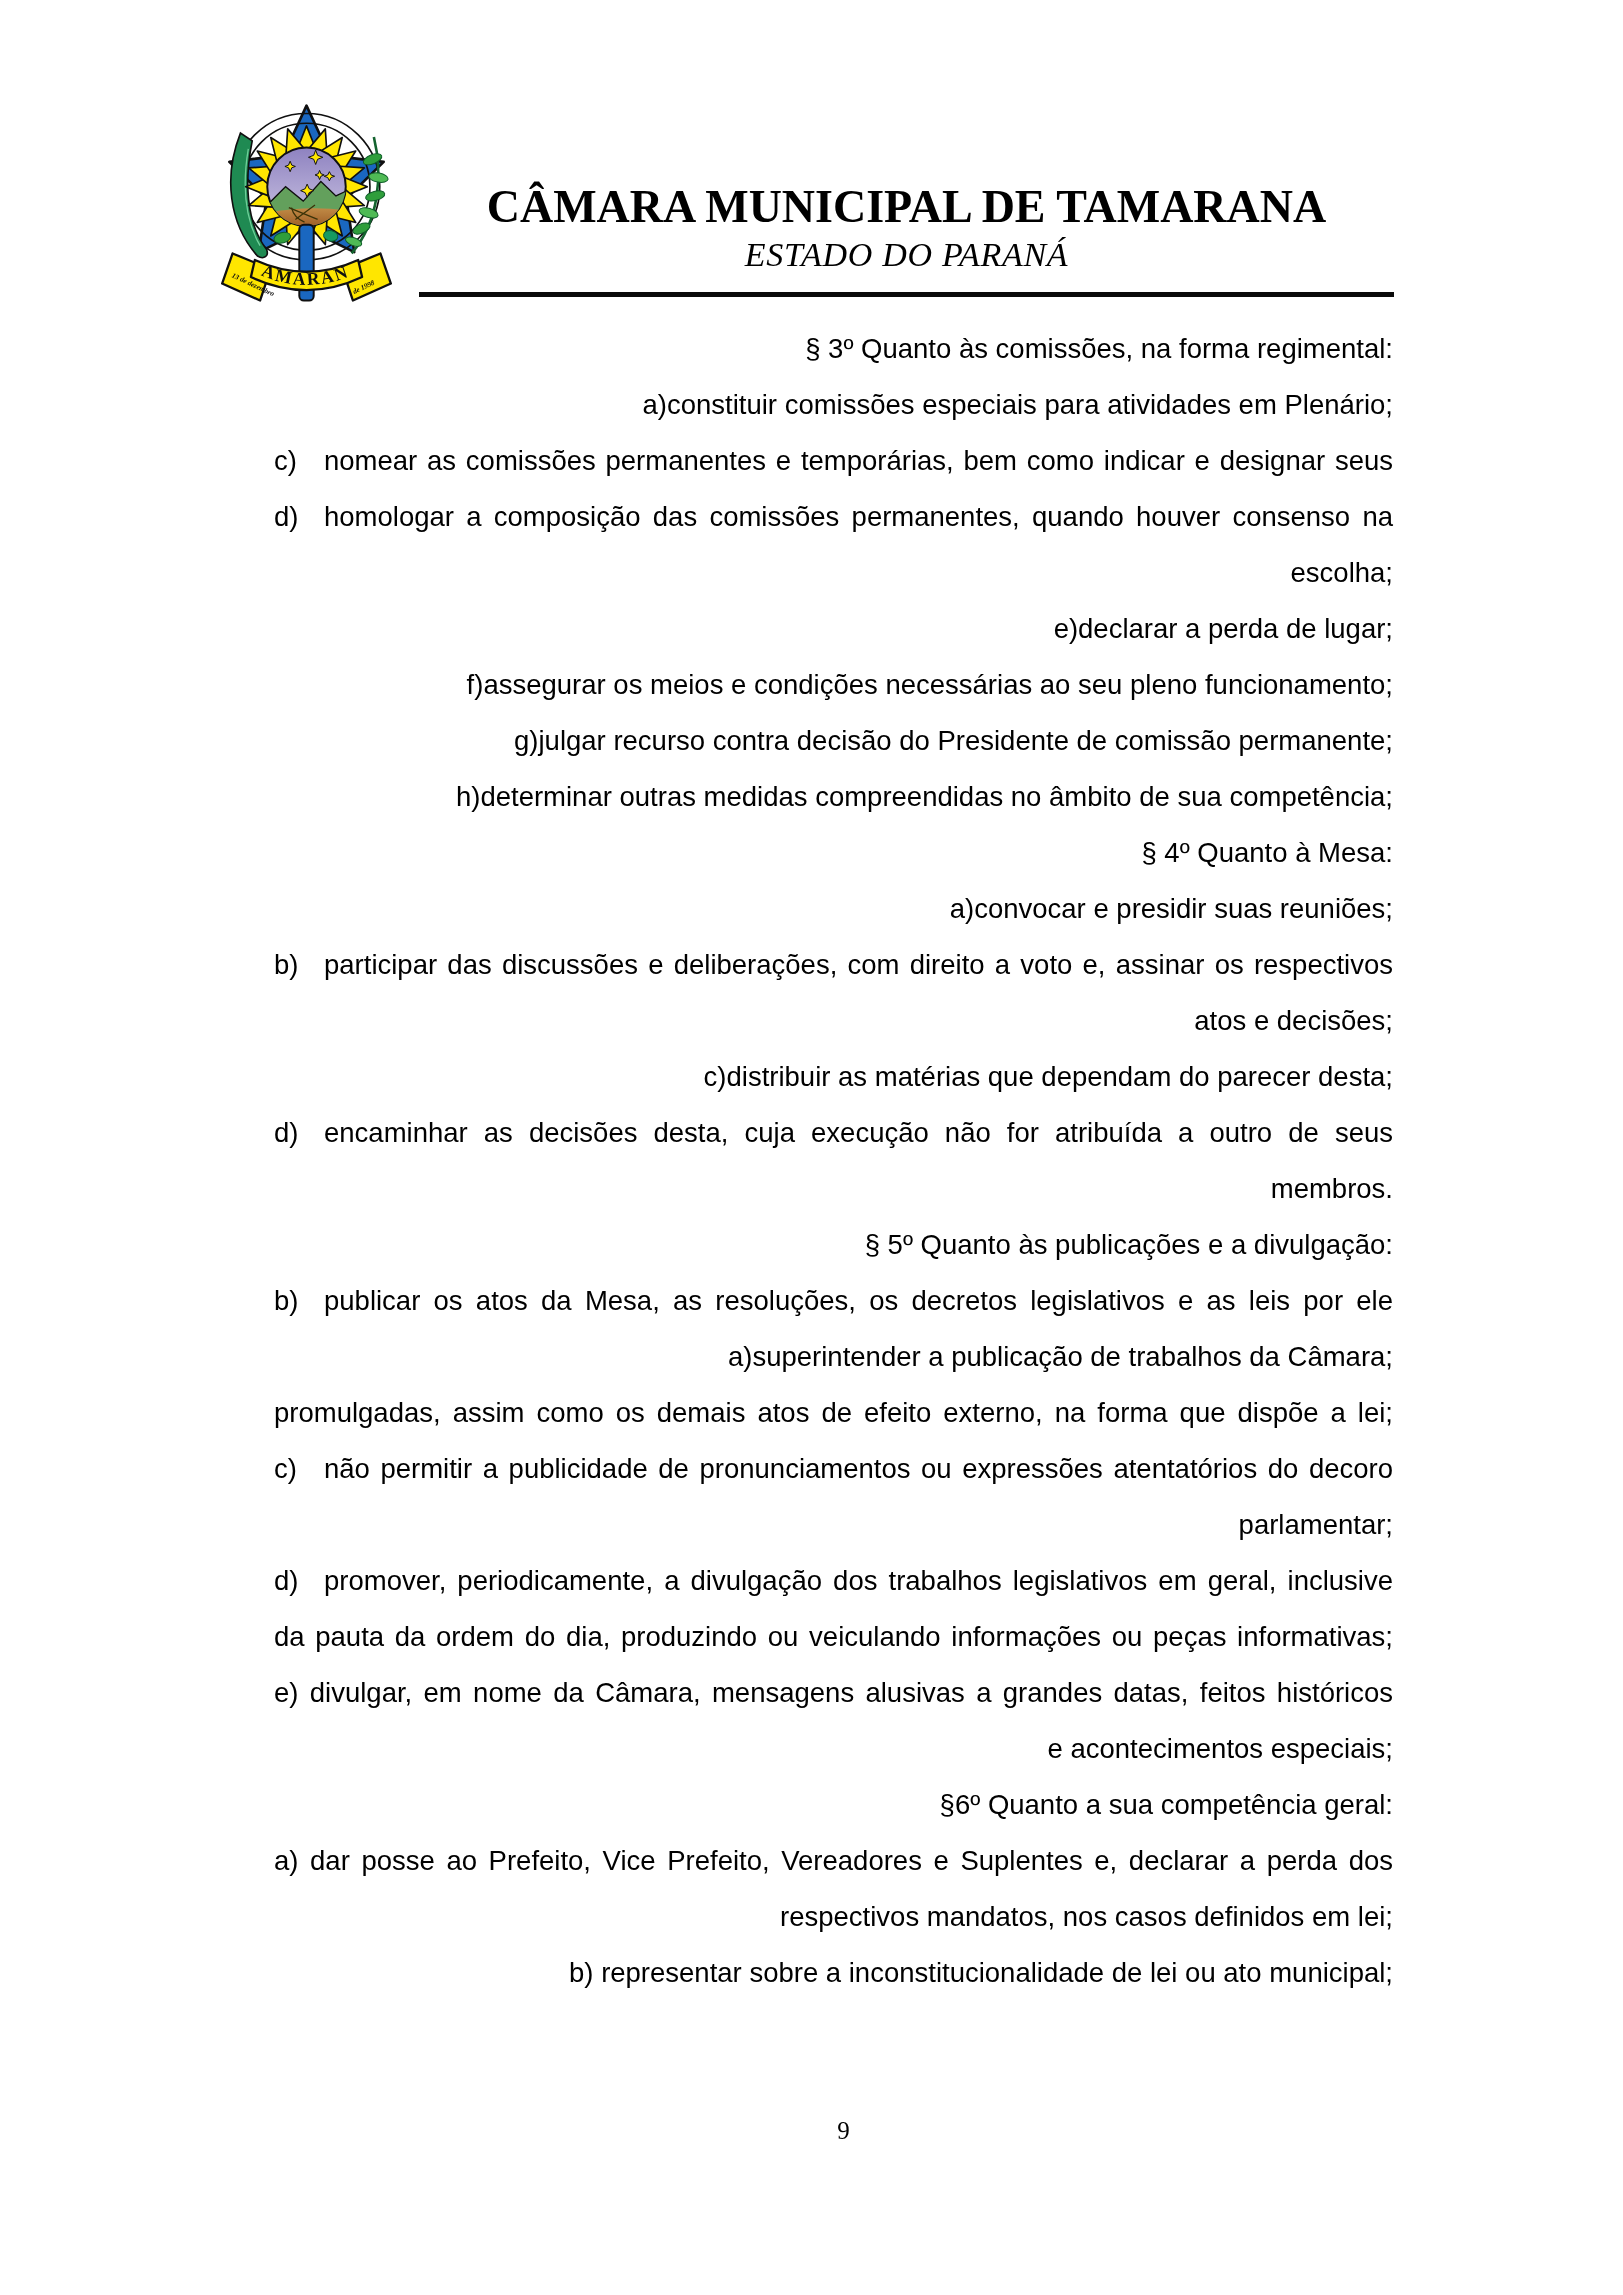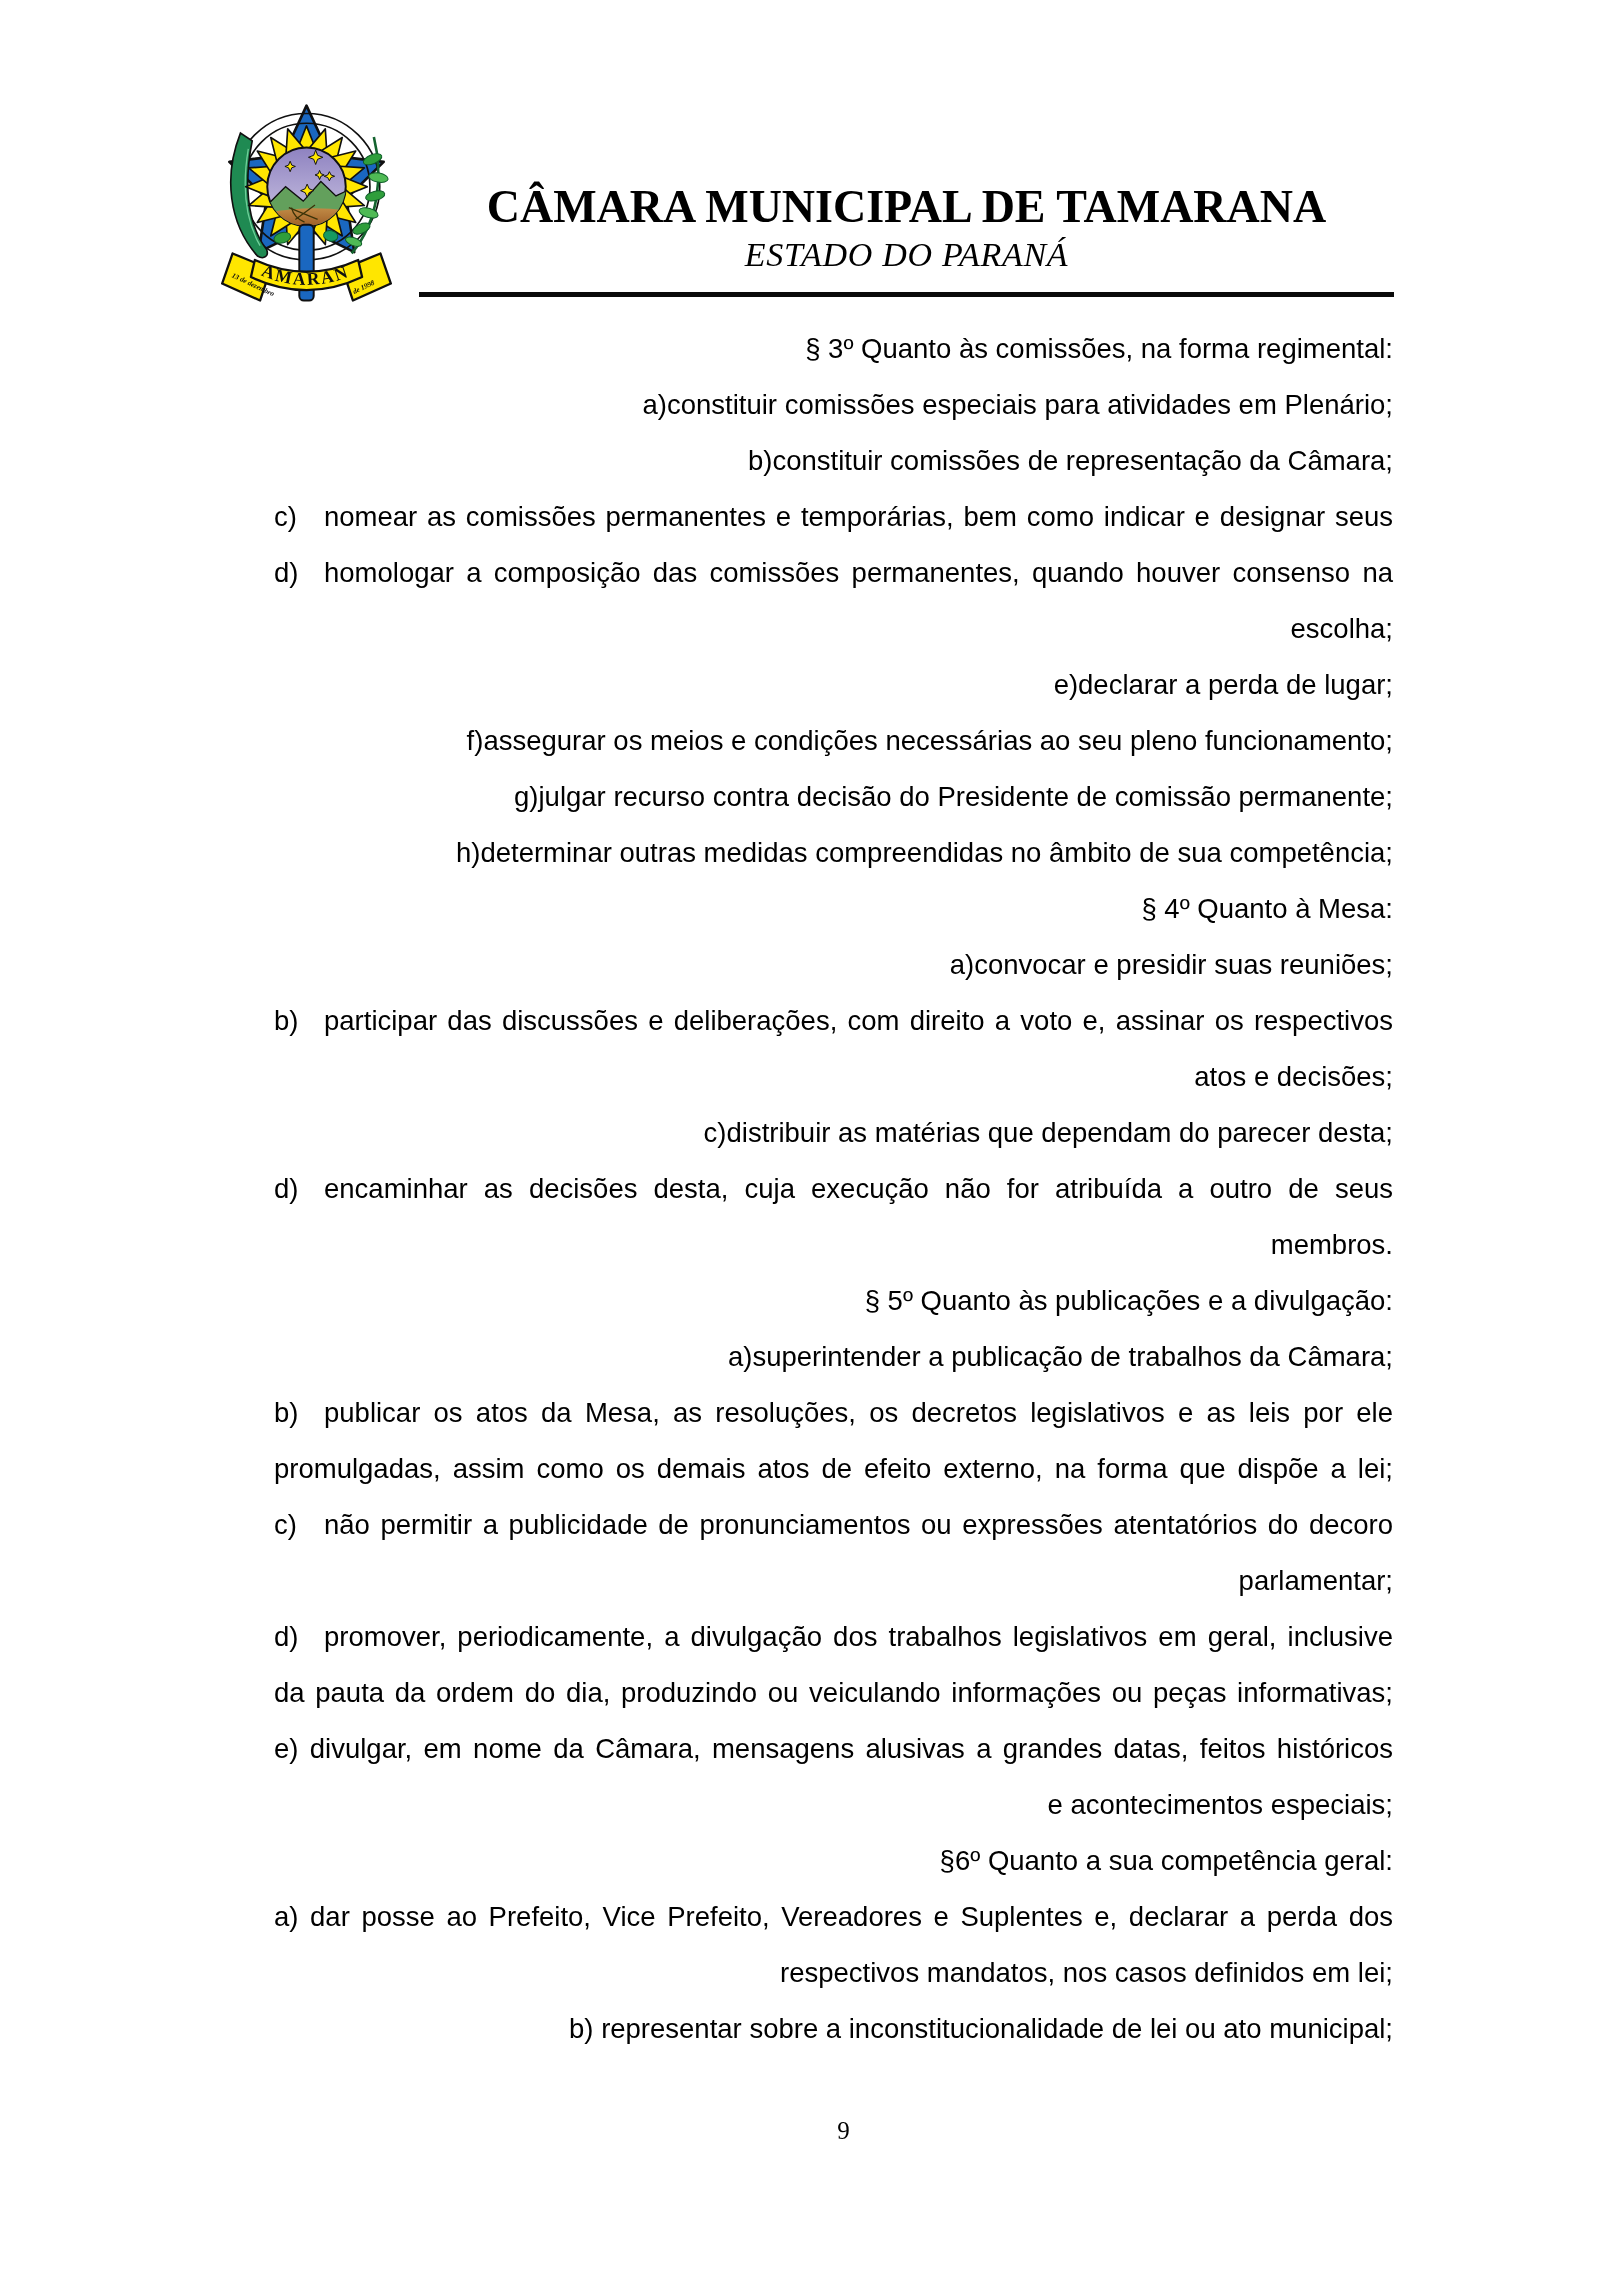--- a/index.html
+++ b/index.html
@@ -134,38 +134,37 @@
   </svg>
 </div>
 
 <div class="abs page-title">CÂMARA MUNICIPAL DE TAMARANA</div>
 <div class="abs page-subtitle">ESTADO DO PARANÁ</div>
 <div class="abs header-rule"></div>
 
 <div class="abs doc-body">
     <p class="line"><span>§ 3º Quanto às comissões, na forma regimental:</span></p>
     <p class="line"><span class="marker tab">a)</span><span>constituir comissões especiais para atividades em Plenário;</span></p>
-    <p class="line"><span class="marker tab">b)</span><span>constituir comissões de representação da Câmara;</span></p>
     <p class="line justify"><span class="marker tab">c)</span><span>nomear as comissões permanentes e temporárias, bem como indicar e designar seus</span></p>
     <p class="line justify"><span class="marker tab">d)</span><span>homologar a composição das comissões permanentes, quando houver consenso na</span></p>
     <p class="line"><span>escolha;</span></p>
     <p class="line"><span class="marker tab">e)</span><span>declarar a perda de lugar;</span></p>
     <p class="line"><span class="marker tab">f)</span><span>assegurar os meios e condições necessárias ao seu pleno funcionamento;</span></p>
     <p class="line"><span class="marker tab">g)</span><span>julgar recurso contra decisão do Presidente de comissão permanente;</span></p>
     <p class="line"><span class="marker tab">h)</span><span>determinar outras medidas compreendidas no âmbito de sua competência;</span></p>
     <p class="line"><span>§ 4º Quanto à Mesa:</span></p>
     <p class="line"><span class="marker tab">a)</span><span>convocar e presidir suas reuniões;</span></p>
     <p class="line justify"><span class="marker tab">b)</span><span>participar das discussões e deliberações, com direito a voto e, assinar os respectivos</span></p>
     <p class="line"><span>atos e decisões;</span></p>
     <p class="line"><span class="marker tab">c)</span><span>distribuir as matérias que dependam do parecer desta;</span></p>
     <p class="line justify"><span class="marker tab">d)</span><span>encaminhar as decisões desta, cuja execução não for atribuída a outro de seus</span></p>
     <p class="line"><span>membros.</span></p>
     <p class="line"><span>§ 5º Quanto às publicações e a divulgação:</span></p>
+    <p class="line justify"><span class="marker tab">b)</span><span>publicar os atos da Mesa, as resoluções, os decretos legislativos e as leis por ele</span></p>
     <p class="line"><span class="marker tab">a)</span><span>superintender a publicação de trabalhos da Câmara;</span></p>
-    <p class="line justify"><span class="marker tab">b)</span><span>publicar os atos da Mesa, as resoluções, os decretos legislativos e as leis por ele</span></p>
     <p class="line justify"><span>promulgadas, assim como os demais atos de efeito externo, na forma que dispõe a lei;</span></p>
     <p class="line justify"><span class="marker tab">c)</span><span>não permitir a publicidade de pronunciamentos ou expressões atentatórios do decoro</span></p>
     <p class="line"><span>parlamentar;</span></p>
     <p class="line justify"><span class="marker tab">d)</span><span>promover, periodicamente, a divulgação dos trabalhos legislativos em geral, inclusive</span></p>
     <p class="line justify"><span>da pauta da ordem do dia, produzindo ou veiculando informações ou peças informativas;</span></p>
     <p class="line justify"><span class="marker">e)</span> <span>divulgar, em nome da Câmara, mensagens alusivas a grandes datas, feitos históricos</span></p>
     <p class="line"><span>e acontecimentos especiais;</span></p>
     <p class="line"><span>§6º Quanto a sua competência geral:</span></p>
     <p class="line justify"><span class="marker">a)</span> <span>dar posse ao Prefeito, Vice Prefeito, Vereadores e Suplentes e, declarar a perda dos</span></p>
     <p class="line"><span>respectivos mandatos, nos casos definidos em lei;</span></p>

